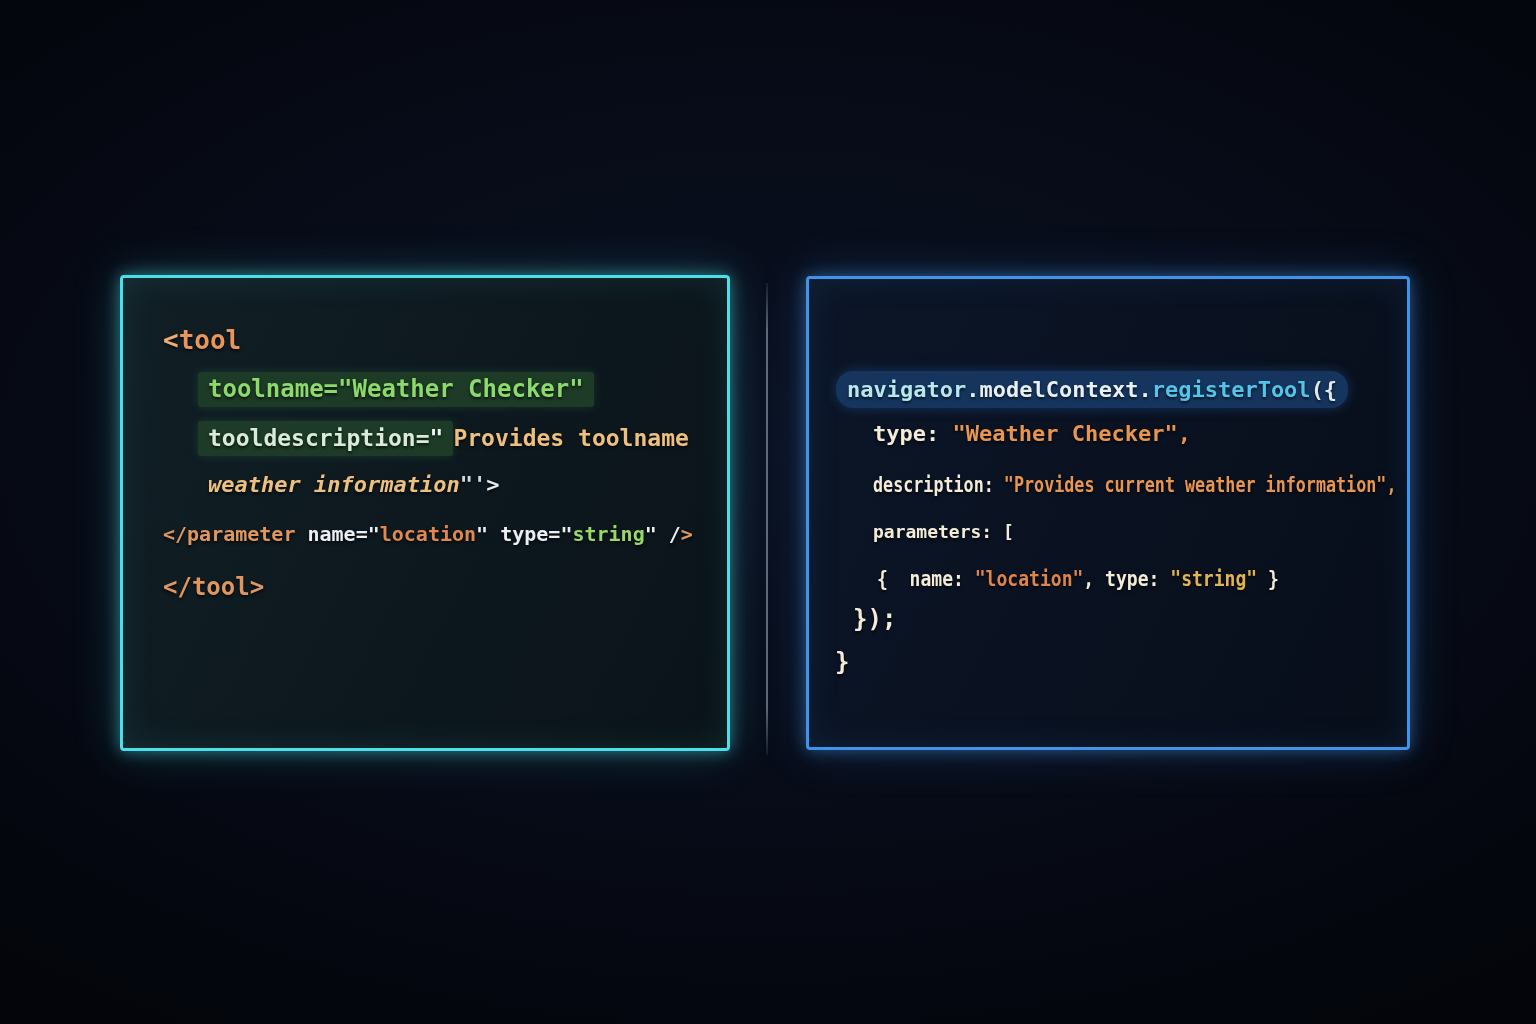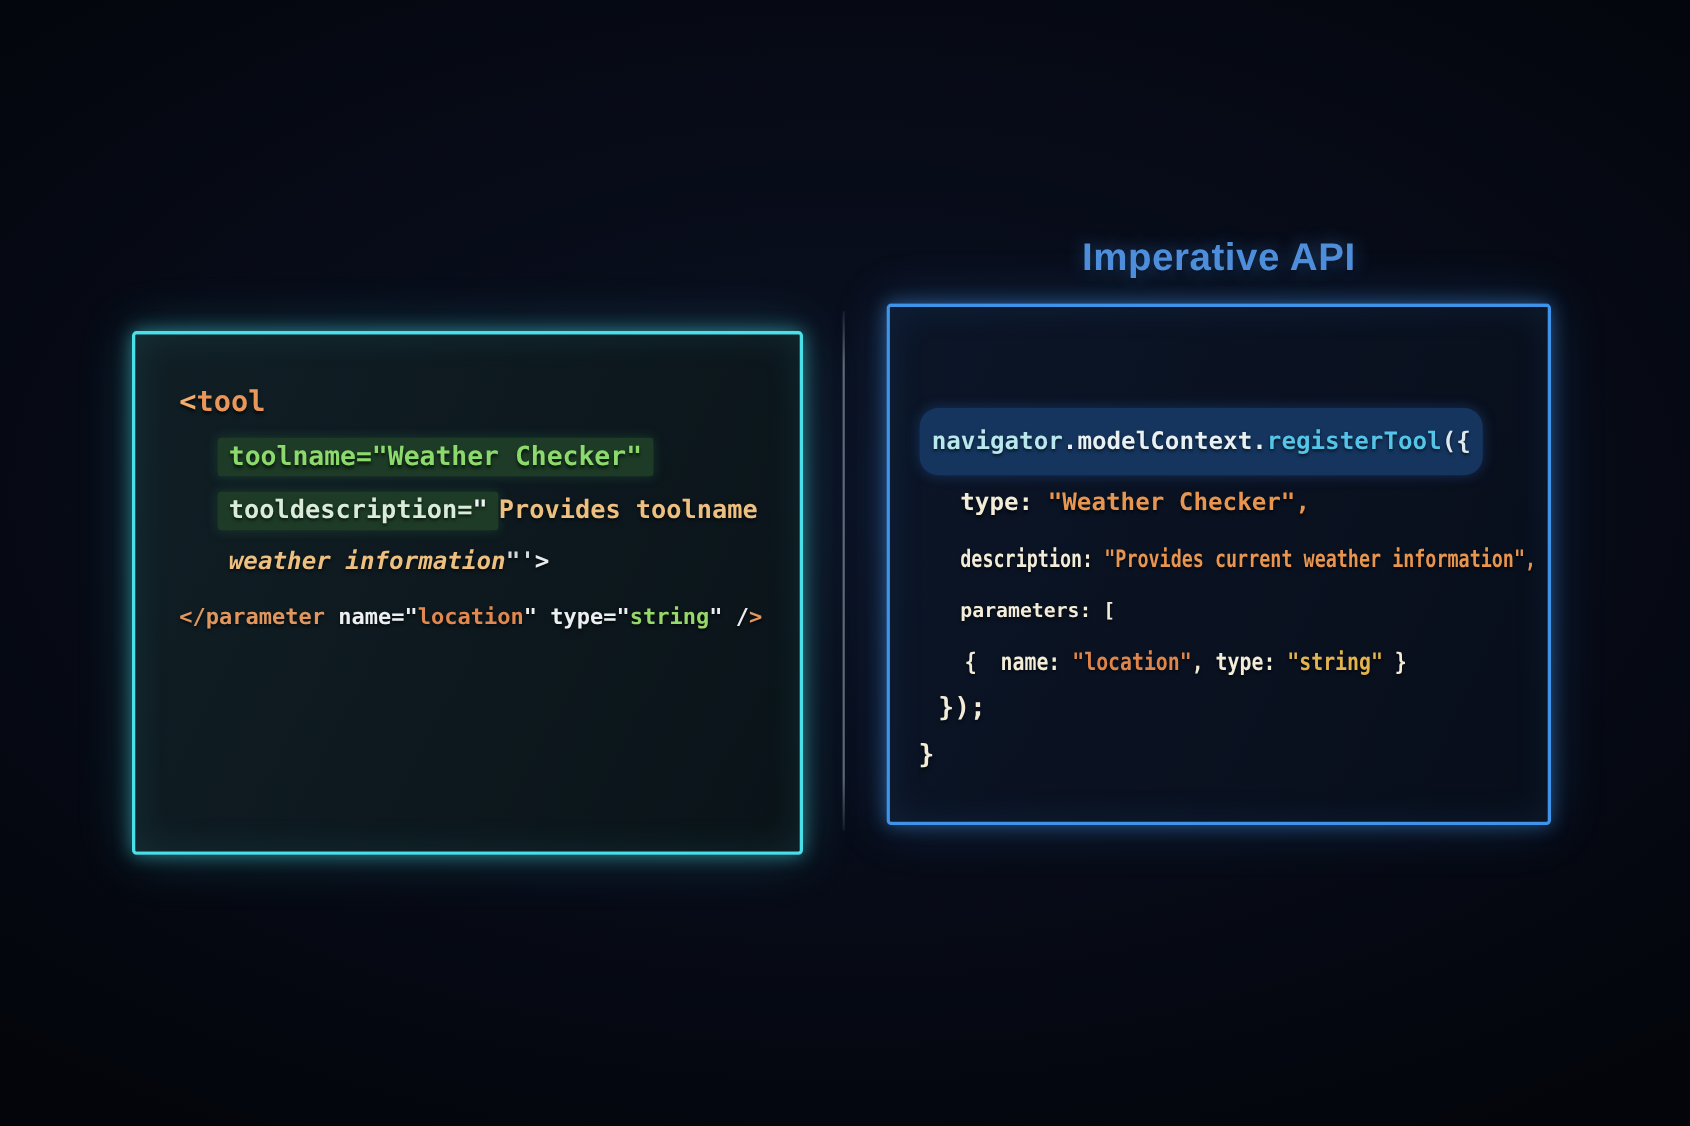--- a/index.html
+++ b/index.html
@@ -46,21 +46,21 @@
   }
 
   .code-line {
     white-space: pre;
     font-weight: bold;
     line-height: 1.15;
     text-shadow: 0 2px 3px rgba(0,0,0,.65);
   }
   .hl { display: inline-block; border-radius: 3px; }
   .hl-green { background: #1d3b27; padding: 4px 10px; box-shadow: 0 0 10px rgba(60,140,80,.25); }
-  .hl-blue  { background: #15355e; padding: 18px 11px; box-shadow: 0 0 12px rgba(50,110,200,.35); border-radius: 17px; }
+  .hl-blue  { background: #15355e; padding: 6px 11px; box-shadow: 0 0 12px rgba(50,110,200,.35); border-radius: 17px; }
   .squeeze { display: inline-block; transform-origin: left center; }
   .sq76 { transform: scaleX(.76); }
   .sq82 { transform: scaleX(.82); }
 
   
   .dl1 { font-size: 26px; margin: 0 0 16px 40px; }
   .dl2 { font-size: 24px; margin: 0 0 14px 75px; }
   .dl3 { font-size: 23px; margin: 0 0 16px 75px; }
   .dl4 { font-size: 22px; margin: 0 0 26px 85px; }
   .dl5 { font-size: 20px; margin: 0 0 28px 40px; }
@@ -74,28 +74,28 @@
   .il5 { font-size: 22px; margin: 0 0 15px 68px; }
   .il6 { font-size: 24px; margin: 0 0 16px 44px; }
   .il7 { font-size: 24px; margin: 0 0 0 26px; }
 </style>
 </head>
 <body>
 
 <div class="stage">
 
 
-  <div class="title title-right" style="color: rgb(79, 142, 219);">Imperative API</div>
 
-  <div class="panel panel-left" style="border-color: rgb(74, 224, 234); margin-top: 26px;">
+  <div class="panel panel-left" style="border-color: rgb(74, 224, 234);">
     <div class="code-line dl1"><span style="color: rgb(242, 173, 110);">&lt;</span><span style="color: rgb(232, 150, 90);">tool</span></div>
     <div class="code-line dl2"><span class="hl hl-green" style="background-color: rgb(29, 59, 39);"><span style="color: rgb(140, 217, 108);">toolname="Weather Checker"</span></span></div>
     <div class="code-line dl3"><span class="hl hl-green" style="background-color: rgb(29, 59, 39);"><span style="color: rgb(216, 236, 216);">tooldescription=</span><span style="color: rgb(238, 242, 244);">"</span></span><span style="color: rgb(238, 192, 128);">Provides toolname</span></div>
     <div class="code-line dl4"><span style="color: rgb(238, 192, 128); font-style: italic;">weather information</span><span style="color: rgb(210, 216, 220);">"'</span><span style="color: rgb(232, 236, 239);">&gt;</span></div>
     <div class="code-line dl5"><span style="color: rgb(224, 151, 95);">&lt;/parameter</span><span style="color: rgb(236, 239, 242);"> name=</span><span style="color: rgb(236, 239, 242);">"</span><span style="color: rgb(224, 136, 79);">location</span><span style="color: rgb(236, 239, 242);">"</span><span style="color: rgb(236, 239, 242);"> type=</span><span style="color: rgb(236, 239, 242);">"</span><span style="color: rgb(150, 217, 104);">string</span><span style="color: rgb(236, 239, 242);">"</span><span style="color: rgb(236, 239, 242);"> /</span><span style="color: rgb(224, 151, 95);">&gt;</span></div>
+    <div class="code-line dl6"><span style="color: rgb(224, 151, 95);">&lt;/tool&gt;</span></div>
   </div>
 
   <div class="divider"></div>
 
   <div class="panel panel-right" style="border-color: rgb(63, 147, 232);">
     <div class="code-line il1"><span class="hl hl-blue" style="background-color: rgb(21, 53, 94);"><span style="color: rgb(184, 232, 238);">navigator</span><span style="color: rgb(232, 240, 244);">.</span><span style="color: rgb(232, 240, 244);">modelContext</span><span style="color: rgb(232, 240, 244);">.</span><span style="color: rgb(84, 196, 232);">registerTool</span><span style="color: rgb(223, 232, 239);">({</span></span></div>
     <div class="code-line il2"><span style="color: rgb(242, 236, 216);">type: </span><span style="color: rgb(232, 149, 79);">"Weather Checker",</span></div>
     <div class="code-line il3"><span class="squeeze sq76"><span style="color: rgb(242, 236, 216);">description: </span><span style="color: rgb(232, 149, 79);">"Provides current weather information",</span></span></div>
     <div class="code-line il4"><span style="color: rgb(242, 236, 216);">parameters: [</span></div>
     <div class="code-line il5"><span class="squeeze sq82"><span style="color: rgb(242, 236, 216);">{  name: </span><span style="color: rgb(224, 133, 74);">"location"</span><span style="color: rgb(242, 236, 216);">, type: </span><span style="color: rgb(227, 180, 78);">"string"</span><span style="color: rgb(242, 236, 216);"> }</span></span></div>

